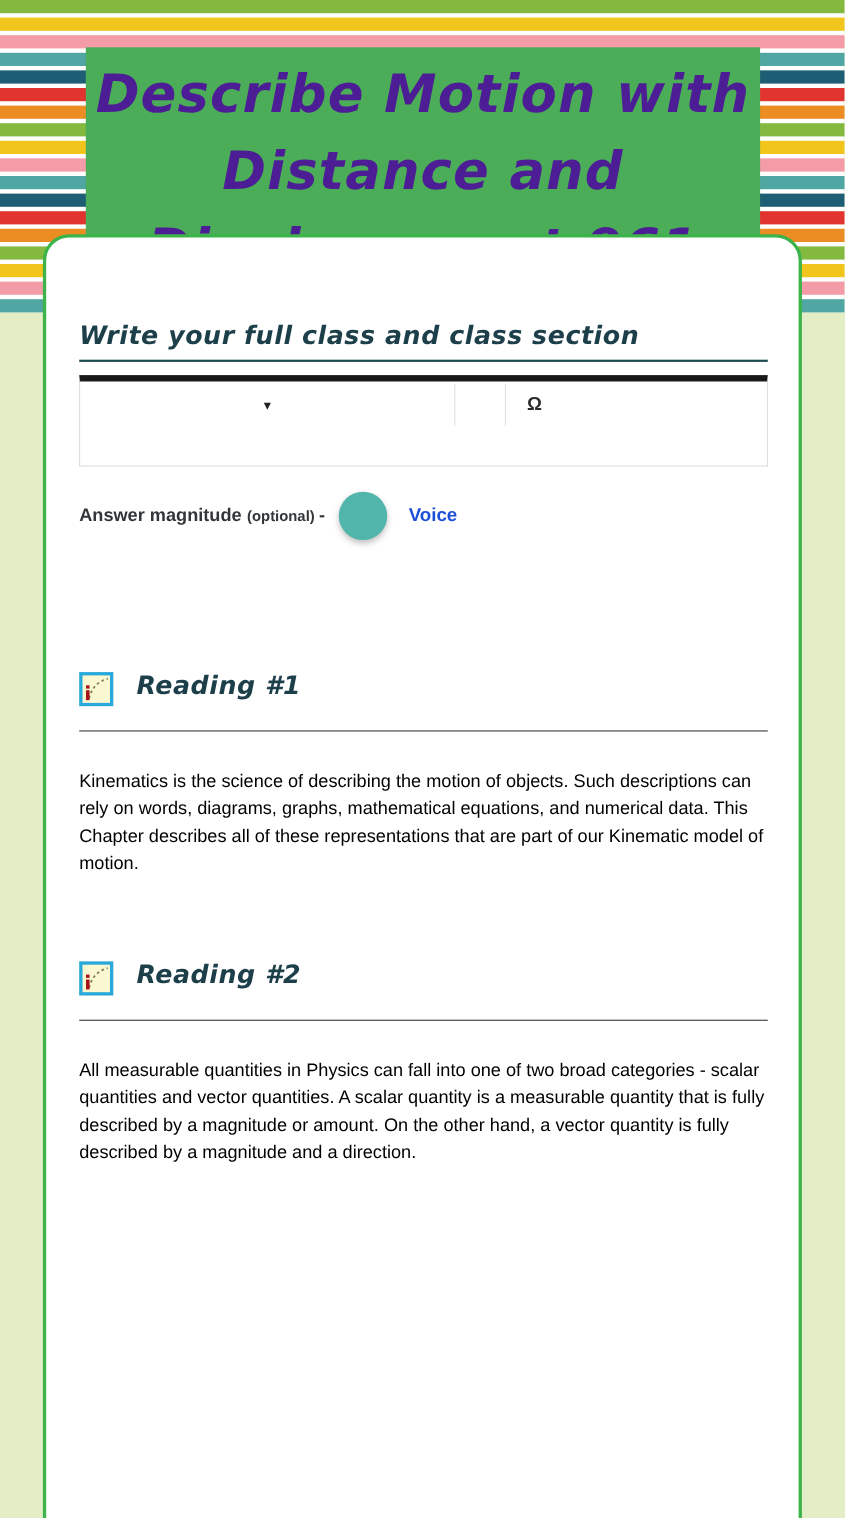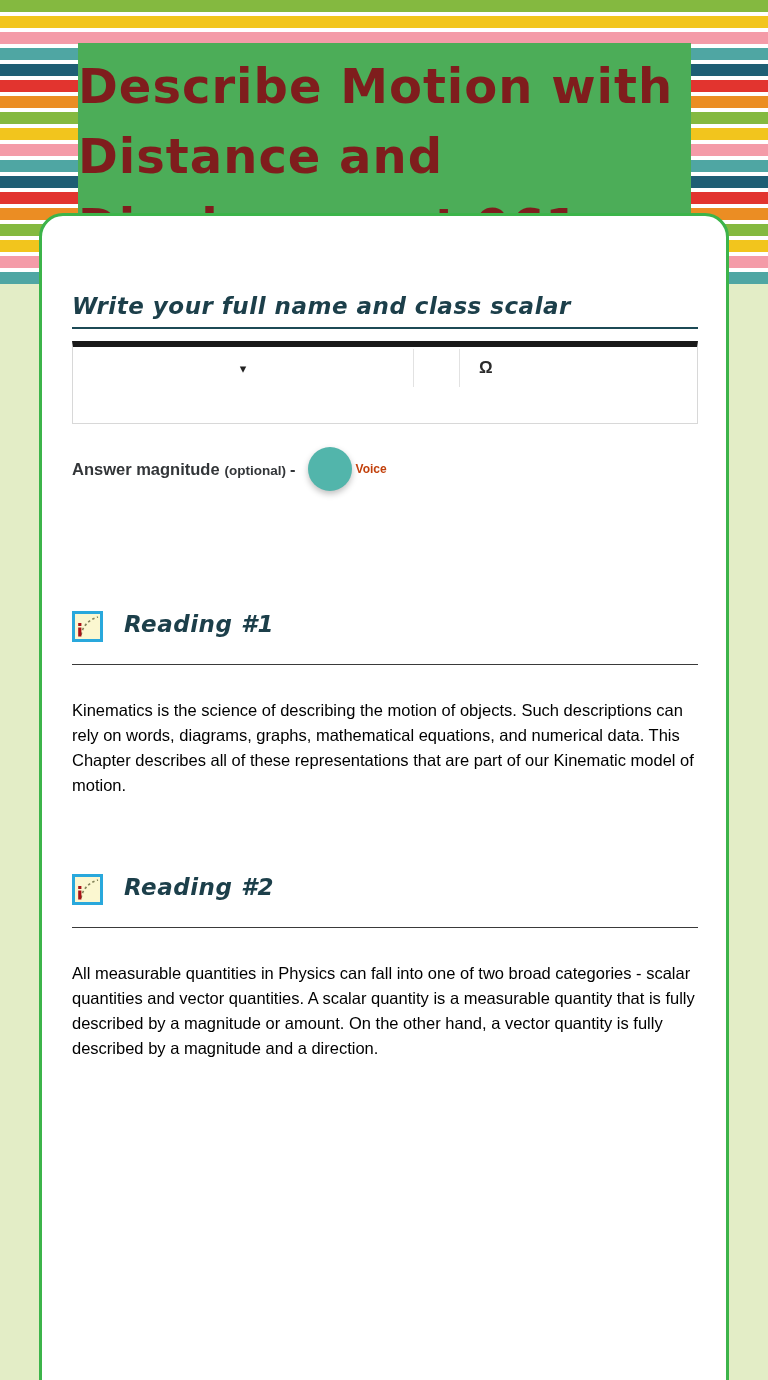--- a/index.html
+++ b/index.html
@@ -12,23 +12,23 @@
   
   .stripes { position:absolute; top:0; left:0; width:768px; height:284px; background:#ffffff; }
   .stripe { position:absolute; left:0; right:0; height:12px; }
 
   
   .title-box {
     position:absolute; left:78px; top:43px; width:613px; height:241px;
     background:#4CAD58; text-align:center; padding-top:8px; overflow:hidden;
   }
   .title-line {
-    font-family:"DejaVu Sans", sans-serif; font-weight:bold; 
-    color:#7f1d1d; font-size:48px; line-height:70px; white-space:nowrap;
-    letter-spacing:1px; text-align:left;
+    font-family:"DejaVu Sans", sans-serif; font-weight:bold; font-style:italic;
+    color:#4c1d95; font-size:48px; line-height:70px; white-space:nowrap;
+    letter-spacing:1px; text-align:center;
   }
 
   
   .card {
     position:absolute; left:39px; top:213px; width:690px; min-height:1200px;
     background:#ffffff; border:3px solid #3CB44A; border-radius:24px;
     padding:76px 28px 60px 30px;
   }
 
   .q-heading {
@@ -55,21 +55,21 @@
   .answer-input::placeholder { color:#9B9B9B; }
 
   
   .recorder-row { margin-top:22px; height:46px; display:flex; align-items:center; }
   .rec-label { font-size:16.5px; font-weight:bold; color:#333639; }
   .opt { font-size:13.5px; font-weight:bold; color:#333639; margin:8px 4px 0 5px; }
   .voice-btn {
     width:44px; height:44px; border-radius:50%; border:none; background:#52B5AB;
     margin-left:12px; cursor:pointer; box-shadow:0 3px 6px rgba(0,0,0,0.25);
   }
-  .voice-label { font-size:12px; font-weight:bold; color:#c2410c; margin-left:4px; }
+  .voice-label { font-size:17px; font-weight:bold; color:#1d4ed8; margin-left:20px; }
 
   
   .section.first { margin-top:119px; }
   .section.second { margin-top:76px; }
   .sec-head { display:flex; align-items:flex-start; gap:21px; }
   .read-icon {
     width:31px; height:31px; display:inline-block; background:#FBF7D0;
     border:3px solid #29A8DC; flex:0 0 31px;
   }
   .read-icon svg { display:block; }
@@ -109,21 +109,21 @@
     </div>
 
   <div class="title-box">
     <div class="title-line">Describe Motion with</div>
     <div class="title-line">Distance and</div>
     <div class="title-line">Displacement 961</div>
   </div>
 
   <div class="card">
 
-    <h2 class="q-heading">Write your full name and class scalar</h2>
+    <h2 class="q-heading">Write your full class and class section</h2>
 
     <div class="editor">
       <div class="toolbar">
         <div class="tb-sec tb-dropdown">
           <span class="caret">▾</span>
         </div>
         <div class="tb-sep"></div>
         <div class="tb-sec tb-mid"></div>
         <div class="tb-sep"></div>
         <div class="tb-sec tb-omega">

